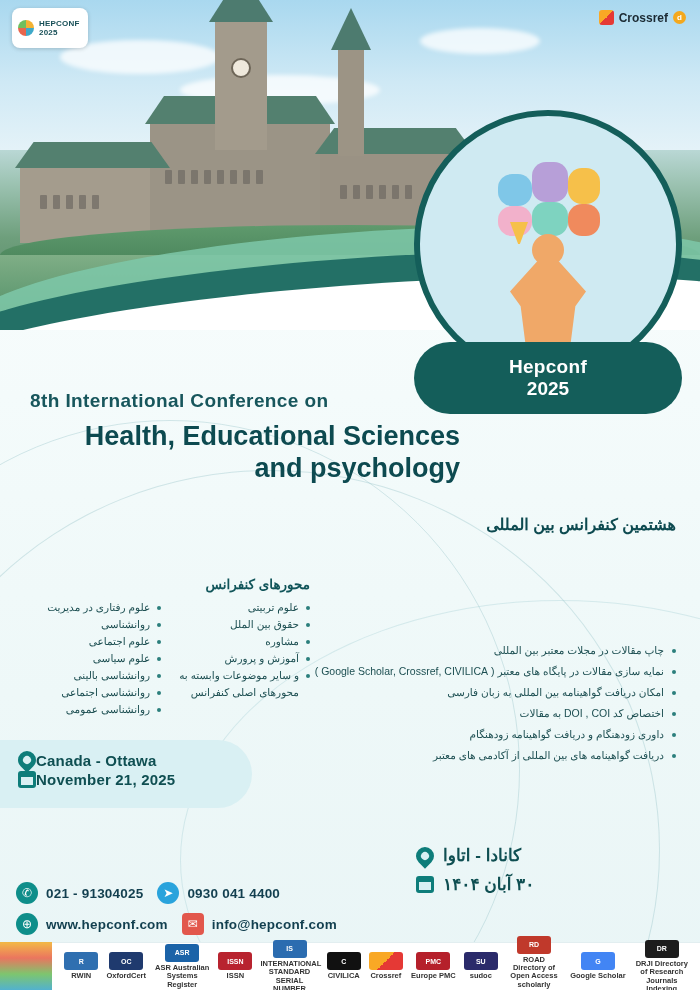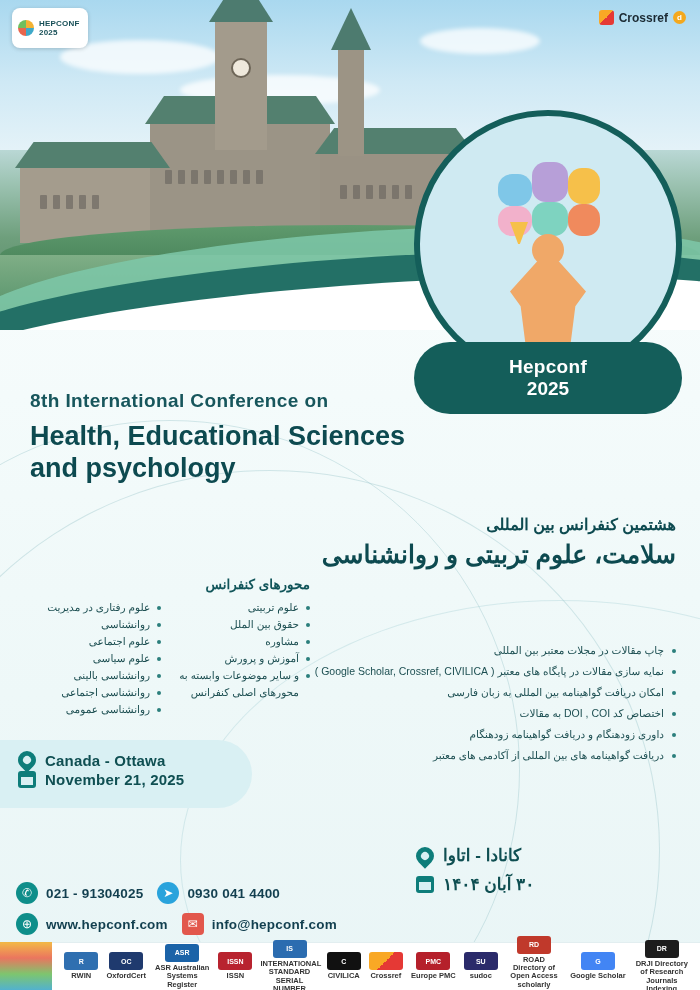--- a/index.html
+++ b/index.html
@@ -159,21 +159,21 @@
     background:#145e5a; border-radius:36px;
     display:flex; flex-direction:column; align-items:center; justify-content:center;
     color:#fff;
   }
   .badge-plate .bp1 { font-size:19px; font-weight:bold; letter-spacing:.3px; }
   .badge-plate .bp2 { font-size:19px; font-weight:bold; }
 
   
   .title-en { position:absolute; left:30px; top:390px; width:430px; color:#0f4f4f; }
   .title-en .line1 { font-size:19px; font-weight:bold; letter-spacing:.4px; color:#17565c; }
-  .title-en .line2 { font-size:27px; font-weight:bold; line-height:1.18; margin-top:9px; color:#0d4a50; }
+  .title-en .line2 { font-size:27px; font-weight:bold; line-height:1.18; margin-top:9px; color:#0d4a50;text-align:right; }
 
   .title-fa {
     position:absolute; right:24px; top:515px; width:470px; text-align:right;
     direction: rtl; color:#0d4a50;
   }
   .title-fa .fa1 { font-size:16px; font-weight:bold; }
   .title-fa .fa2 { font-size:25px; font-weight:bold; margin-top:6px; }
 
   
   .axes { position:absolute; right:390px; top:576px; width:290px; direction:rtl; text-align:right; }
@@ -202,21 +202,21 @@
     content:""; position:absolute; right:0; top:9px; width:4px; height:4px;
     border-radius:50%; background:#2b7f7c;
   }
 
   
   .loc-card {
     position:absolute; left:0; top:740px; width:252px; height:68px;
     background:#d9f0f3; border-radius:0 34px 34px 0;
     padding:9px 14px 9px 18px;
   }
-  .loc-row { display:flex; align-items:center; gap:9px; margin-top:2px; }
+  .loc-row { display:flex; align-items:center; margin-top:2px; }
   .loc-row .txt { font-size:15px; font-weight:bold; color:#0f4f52; letter-spacing:.2px; }
   .pin {
     width:18px; height:18px; border-radius:50% 50% 50% 0;
     background:#0e7d7a; transform:rotate(-45deg); position:relative;
   }
   .pin:after {
     content:""; position:absolute; left:5px; top:5px; width:8px; height:8px;
     border-radius:50%; background:#d9f0f3;
   }
   .cal {
@@ -368,21 +368,20 @@
   <div class="title-en">
     <div class="line1">8th International Conference on</div>
     <div class="line2">
       <div>Health, Educational Sciences</div>
       <div>and psychology</div>
     </div>
   </div>
 
   <div class="title-fa">
     <div class="fa1">هشتمین کنفرانس بین المللی</div>
-    <div class="fa2">سلامت، علوم تربیتی و روانشناسی</div>
   </div>
 
   <div class="axes">
     <div class="axes-title">محورهای کنفرانس</div>
     <div class="axes-cols">
       <ul class="axes-col">
         <li>علوم تربیتی</li>
         <li>حقوق بین الملل</li>
         <li>مشاوره</li>
         <li>آموزش و پرورش</li>

